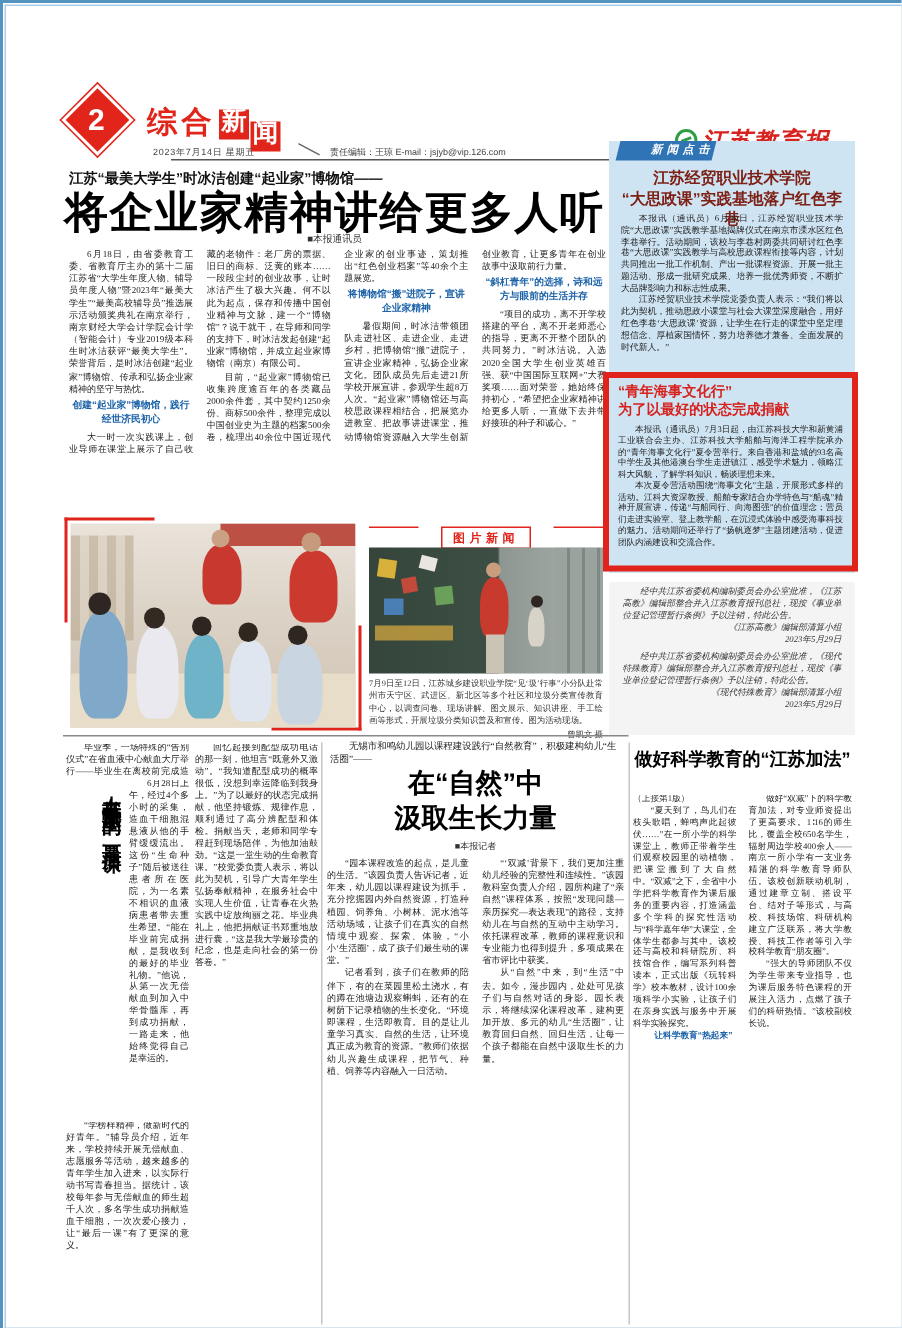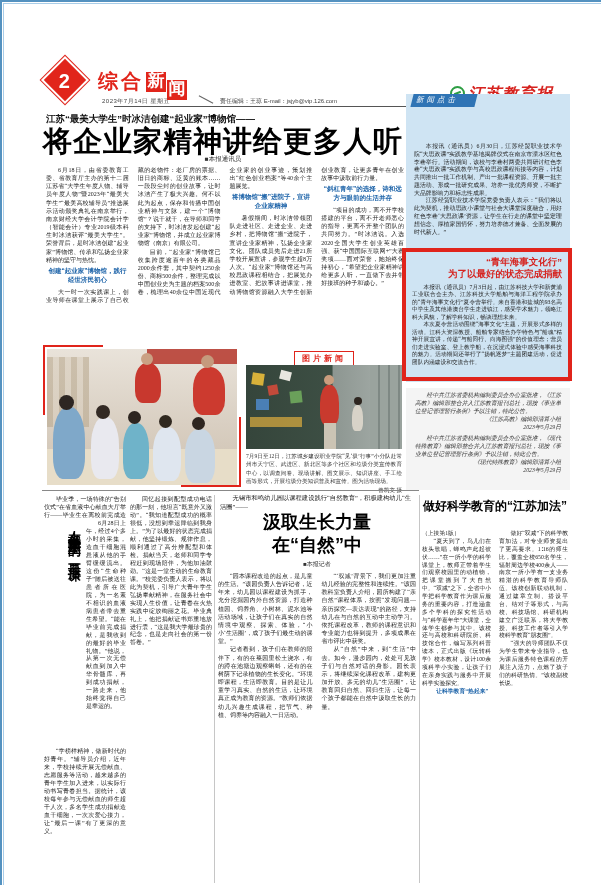--- a/index.html
+++ b/index.html
@@ -40,42 +40,42 @@
 
   
   .photo1{left:45px;top:347px;width:190px;height:136px;overflow:hidden;
           background:linear-gradient(180deg,#e9e3da 0%,#d9cfc2 55%,#cec1b0 100%);}
   .photo1-frame-a{left:41px;top:343px;width:2px;height:70px;background:#e0241b;}
   .photo1-frame-b{left:41px;top:343px;width:60px;height:2px;background:#e0241b;}
   .photo1-frame-c{left:237px;top:415px;width:2px;height:70px;background:#e0241b;}
   .photo1-frame-d{left:179px;top:483px;width:60px;height:2px;background:#e0241b;}
   .ph{position:absolute;}
   .blob{border-radius:45% 45% 30% 30%;}
-  .pic-label{left:244px;top:349px;width:156px;display:flex;align-items:flex-end;gap:15px;}
+  .pic-label{left:244px;top:349px;width:156px;display:flex;align-items:flex-start;gap:15px;}
   .pic-label .line{flex:1;height:1px;background:#e0241b;}
   .pic-label .tag{border:1px solid #e0241b;color:#e0241b;font-size:8px;font-weight:bold;
                   padding:1px 7px;letter-spacing:3px;font-family:"Liberation Sans","DejaVu Sans",sans-serif;}
   .photo2{left:244px;top:363px;width:156px;height:84px;overflow:hidden;
           background:linear-gradient(90deg,#35453b 0%,#3d4f44 55%,#8d9691 56%,#aab2ae 100%);}
   .caption{left:244px;top:450px;width:156px;font-size:5.6px;line-height:1.5;text-align:justify;color:#333;}
   .caption .credit{float:right;}
 
   
   .bluebox{left:404px;top:92px;width:164px;height:288px;background:#cfe4f3;}
   .tab{left:410px;top:92px;width:64px;height:13px;background:#2f74b5;transform:skewX(-14deg);}
-  .tab-text{left:414px;top:93px;width:60px;color:#fff;font-size:7.5px;font-weight:normal;font-style:italic;
-            letter-spacing:3px;text-align:left;font-family:"Liberation Sans","DejaVu Sans",sans-serif;}
+  .tab-text{left:414px;top:93px;width:60px;color:#fff;font-size:7.5px;font-weight:bold;font-style:italic;
+            letter-spacing:3px;text-align:right;font-family:"Liberation Sans","DejaVu Sans",sans-serif;}
   .r-title1{left:410px;top:111px;width:152px;text-align:center;color:#7d2016;font-weight:800;
             font-size:10.5px;line-height:1.3;font-family:"Liberation Sans","DejaVu Sans",sans-serif;}
   .r-body1{left:412px;top:141px;width:148px;height:103px;font-size:5.9px;line-height:1.32;
            text-align:justify;overflow:hidden;}
   .r-body1 p{margin:0;text-indent:2em;}
   .redbox{left:400px;top:246px;width:170px;height:133px;border:4px solid #e0241b;background:#cfe4f3;
           box-sizing:border-box;padding:3px 6px;overflow:hidden;}
-  .redbox h3{margin:1px 0 3px;color:#d6231f;font-size:9.5px;line-height:1.3;text-align:right;
+  .redbox h3{margin:1px 0 3px;color:#d6231f;font-size:9.5px;line-height:1.3;text-align:left;
              font-family:"Liberation Sans","DejaVu Sans",sans-serif;}
   .redbox p{margin:0;font-size:5.7px;line-height:1.32;text-align:justify;text-indent:2em;}
   .noticebox{left:404px;top:386px;width:164px;height:102px;background:#f4f4f4;box-sizing:border-box;
              padding:3px 9px;overflow:hidden;}
   .noticebox h3{margin:1px 0 3px;color:#d6231f;font-size:12px;letter-spacing:4px;text-align:center;
                 font-family:"Liberation Sans","DejaVu Sans",sans-serif;}
   .noticebox p{margin:0;font-size:5.8px;line-height:1.4;font-style:italic;text-align:justify;text-indent:2em;color:#333;}
   .noticebox .sig{text-align:right;text-indent:0;margin-bottom:2px;}
 
   
@@ -189,20 +189,24 @@
     <div class="ph" style="left:124px;top:0;width:32px;height:84px;background:repeating-linear-gradient(90deg,#9aa39e 0 8px,#7e8884 8px 10px)"></div>
   </div>
   <div class="abs caption">
     <span>7月9日至12日，江苏城乡建设职业学院“见‘圾’行事”小分队赴常州市天宁区、武进区、新北区等多个社区和垃圾分类宣传教育中心，以调查问卷、现场讲解、图文展示、知识讲座、手工绘画等形式，开展垃圾分类知识普及和宣传。图为活动现场。</span>
     <span class="credit">曾凯文 摄</span>
   </div>
 
   <div class="abs bluebox"></div>
   <div class="abs tab"></div>
   <div class="abs tab-text">新闻点击</div>
+  <div class="abs r-title1">
+    <div>江苏经贸职业技术学院</div>
+    <div>“大思政课”实践基地落户红色李巷</div>
+  </div>
   <div class="abs r-body1">
     <p>本报讯（通讯员）6月30日，江苏经贸职业技术学院“大思政课”实践教学基地揭牌仪式在南京市溧水区红色李巷举行。活动期间，该校与李巷村两委共同研讨红色李巷“大思政课”实践教学与高校思政课程衔接等内容，计划共同推出一批工作机制、产出一批课程资源、开展一批主题活动、形成一批研究成果、培养一批优秀师资，不断扩大品牌影响力和标志性成果。</p>
     <p>江苏经贸职业技术学院党委负责人表示：“我们将以此为契机，推动思政小课堂与社会大课堂深度融合，用好红色李巷‘大思政课’资源，让学生在行走的课堂中坚定理想信念、厚植家国情怀，努力培养德才兼备、全面发展的时代新人。”</p>
   </div>
   <div class="abs redbox">
     <h3>
       <span>“青年海事文化行”</span><br>
       <span>为了以最好的状态完成捐献</span>
     </h3>
     <p>本报讯（通讯员）7月3日起，由江苏科技大学和新黄浦工业联合会主办、江苏科技大学船舶与海洋工程学院承办的“青年海事文化行”夏令营举行。来自香港和盐城的93名高中学生及其他港澳台学生走进镇江，感受学术魅力，领略江科大风貌，了解学科知识，畅谈理想未来。</p>
@@ -234,22 +238,22 @@
   </div>
   <div class="abs bl-c">
     <p>“学榜样精神，做新时代的好青年。”辅导员介绍，近年来，学校持续开展无偿献血、志愿服务等活动，越来越多的青年学生加入进来，以实际行动书写青春担当。据统计，该校每年参与无偿献血的师生超千人次，多名学生成功捐献造血干细胞，一次次爱心接力，让“最后一课”有了更深的意义。</p>
   </div>
   <div class="abs bl-d">
     <p>回忆起接到配型成功电话的那一刻，他坦言“既意外又激动”。“我知道配型成功的概率很低，没想到幸运降临到我身上。”为了以最好的状态完成捐献，他坚持锻炼、规律作息，顺利通过了高分辨配型和体检。捐献当天，老师和同学专程赶到现场陪伴，为他加油鼓劲。“这是一堂生动的生命教育课。”校党委负责人表示，将以此为契机，引导广大青年学生弘扬奉献精神，在服务社会中实现人生价值，让青春在火热实践中绽放绚丽之花。毕业典礼上，他把捐献证书郑重地放进行囊，“这是我大学最珍贵的纪念，也是走向社会的第一份答卷。”</p>
   </div>
 
   <div class="abs bm-kicker">无锡市和鸣幼儿园以课程建设践行“自然教育”，积极建构幼儿“生活圈”——</div>
   <div class="abs bm-head">
+    <div>在“自然”中</div>
     <div>汲取生长力量</div>
-    <div>在“自然”中</div>
   </div>
   <div class="abs bm-byline">■本报记者</div>
   <div class="abs bm-body">
     <p>“园本课程改造的起点，是儿童的生活。”该园负责人告诉记者，近年来，幼儿园以课程建设为抓手，充分挖掘园内外自然资源，打造种植园、饲养角、小树林、泥水池等活动场域，让孩子们在真实的自然情境中观察、探索、体验，“小小‘生活圈’，成了孩子们最生动的课堂。”</p>
     <p>记者看到，孩子们在教师的陪伴下，有的在菜园里松土浇水，有的蹲在池塘边观察蝌蚪，还有的在树荫下记录植物的生长变化。“环境即课程，生活即教育。目的是让儿童学习真实、自然的生活，让环境真正成为教育的资源。”教师们依据幼儿兴趣生成课程，把节气、种植、饲养等内容融入一日活动。</p>
     <p>“‘双减’背景下，我们更加注重幼儿经验的完整性和连续性。”该园教科室负责人介绍，园所构建了“亲自然”课程体系，按照“发现问题—亲历探究—表达表现”的路径，支持幼儿在与自然的互动中主动学习。依托课程改革，教师的课程意识和专业能力也得到提升，多项成果在省市评比中获奖。</p>
     <p>从“自然”中来，到“生活”中去。如今，漫步园内，处处可见孩子们与自然对话的身影。园长表示，将继续深化课程改革，建构更加开放、多元的幼儿“生活圈”，让教育回归自然、回归生活，让每一个孩子都能在自然中汲取生长的力量。</p>
   </div>
 
   <div class="abs br-head">做好科学教育的“江苏加法”</div>

